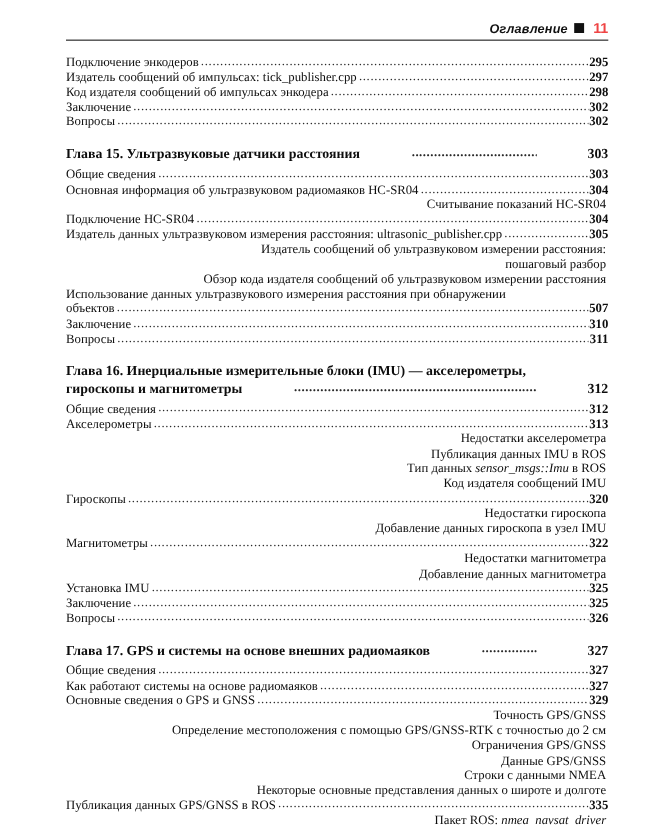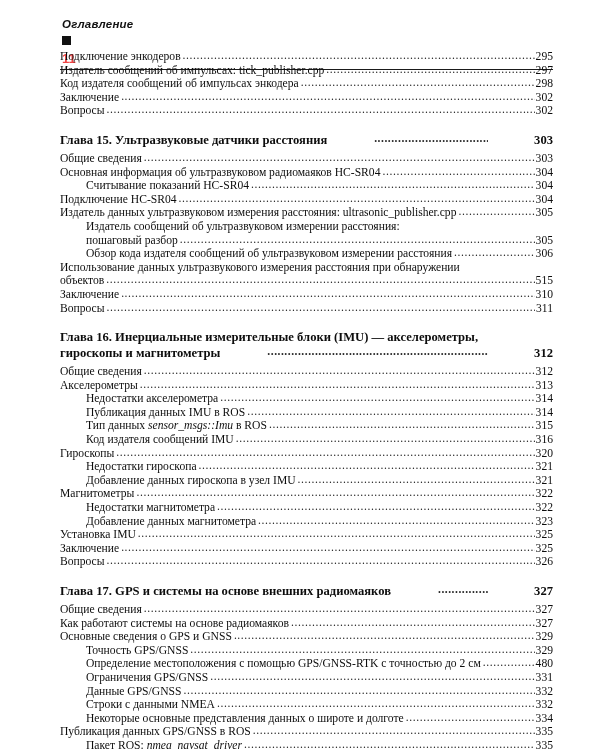--- a/index.html
+++ b/index.html
@@ -30,21 +30,20 @@
     right: 47px;
     top: 18px;
     height: 22px;
   }
   .header-inner {
     display: flex;
     align-items: baseline;
     justify-content: flex-end;
     gap: 6px;
     padding-bottom: 2px;
-    flex-direction: column;
   }
   .header-title {
     font-style: italic;
     font-weight: bold;
     font-size: 11.5px;
     letter-spacing: 0.2px;
     font-family: "Liberation Sans", sans-serif;
     color: #111;
   }
   .header-mark {
@@ -96,20 +95,21 @@
     font-size: 11.6px;
     letter-spacing: 0.6px;
     color: #2a2a2a;
     position: relative;
     top: -1px;
   }
   .entry .pageno {
     flex: 0 0 auto;
     text-align: right;
     padding-left: 1px;
+    font-weight: bold;
   }
 
   
   .entry.lvl-chapter {
     font-weight: bold;
     font-size: 12.6px;
     line-height: 16px;
     height: 16px;
     gap: 45px;
   }
@@ -118,21 +118,21 @@
     font-size: 12.6px;
   }
   .entry.lvl-chapter .leader {
     font-weight: bold;
     letter-spacing: 0.5px;
   }
 
   
   .entry.lvl-1 { margin-left: 0px; justify-content: space-between; }
   
-  .entry.lvl-2 { margin-left: 26px; }
+  .entry.lvl-2 { margin-left: 26px; flex-direction: column; }
   .entry.wrap-head { white-space: nowrap; }
 
   .spacer-lg { height: 14px; }
   .spacer-sm { height: 4px; }
 
   em.mono-ital {
     font-style: italic;
   }
 </style>
 </head>
@@ -219,21 +219,21 @@
         <span class="label">Обзор кода издателя сообщений об ультразвуковом измерении расстояния</span>
         <span class="leader">............................................................................................................................................................................................................................</span>
         <span class="pageno">306</span>
       </div>
       <div class="entry wrap-head lvl-1">
         <span class="label">Использование данных ультразвукового измерения расстояния при обнаружении</span>
       </div>
       <div class="entry lvl-1">
         <span class="label">объектов</span>
         <span class="leader">............................................................................................................................................................................................................................</span>
-        <span class="pageno">515</span>
+        <span class="pageno">507</span>
       </div>
       <div class="entry lvl-1">
         <span class="label">Заключение</span>
         <span class="leader">............................................................................................................................................................................................................................</span>
         <span class="pageno">310</span>
       </div>
       <div class="entry lvl-1">
         <span class="label">Вопросы</span>
         <span class="leader">............................................................................................................................................................................................................................</span>
         <span class="pageno">311</span>

